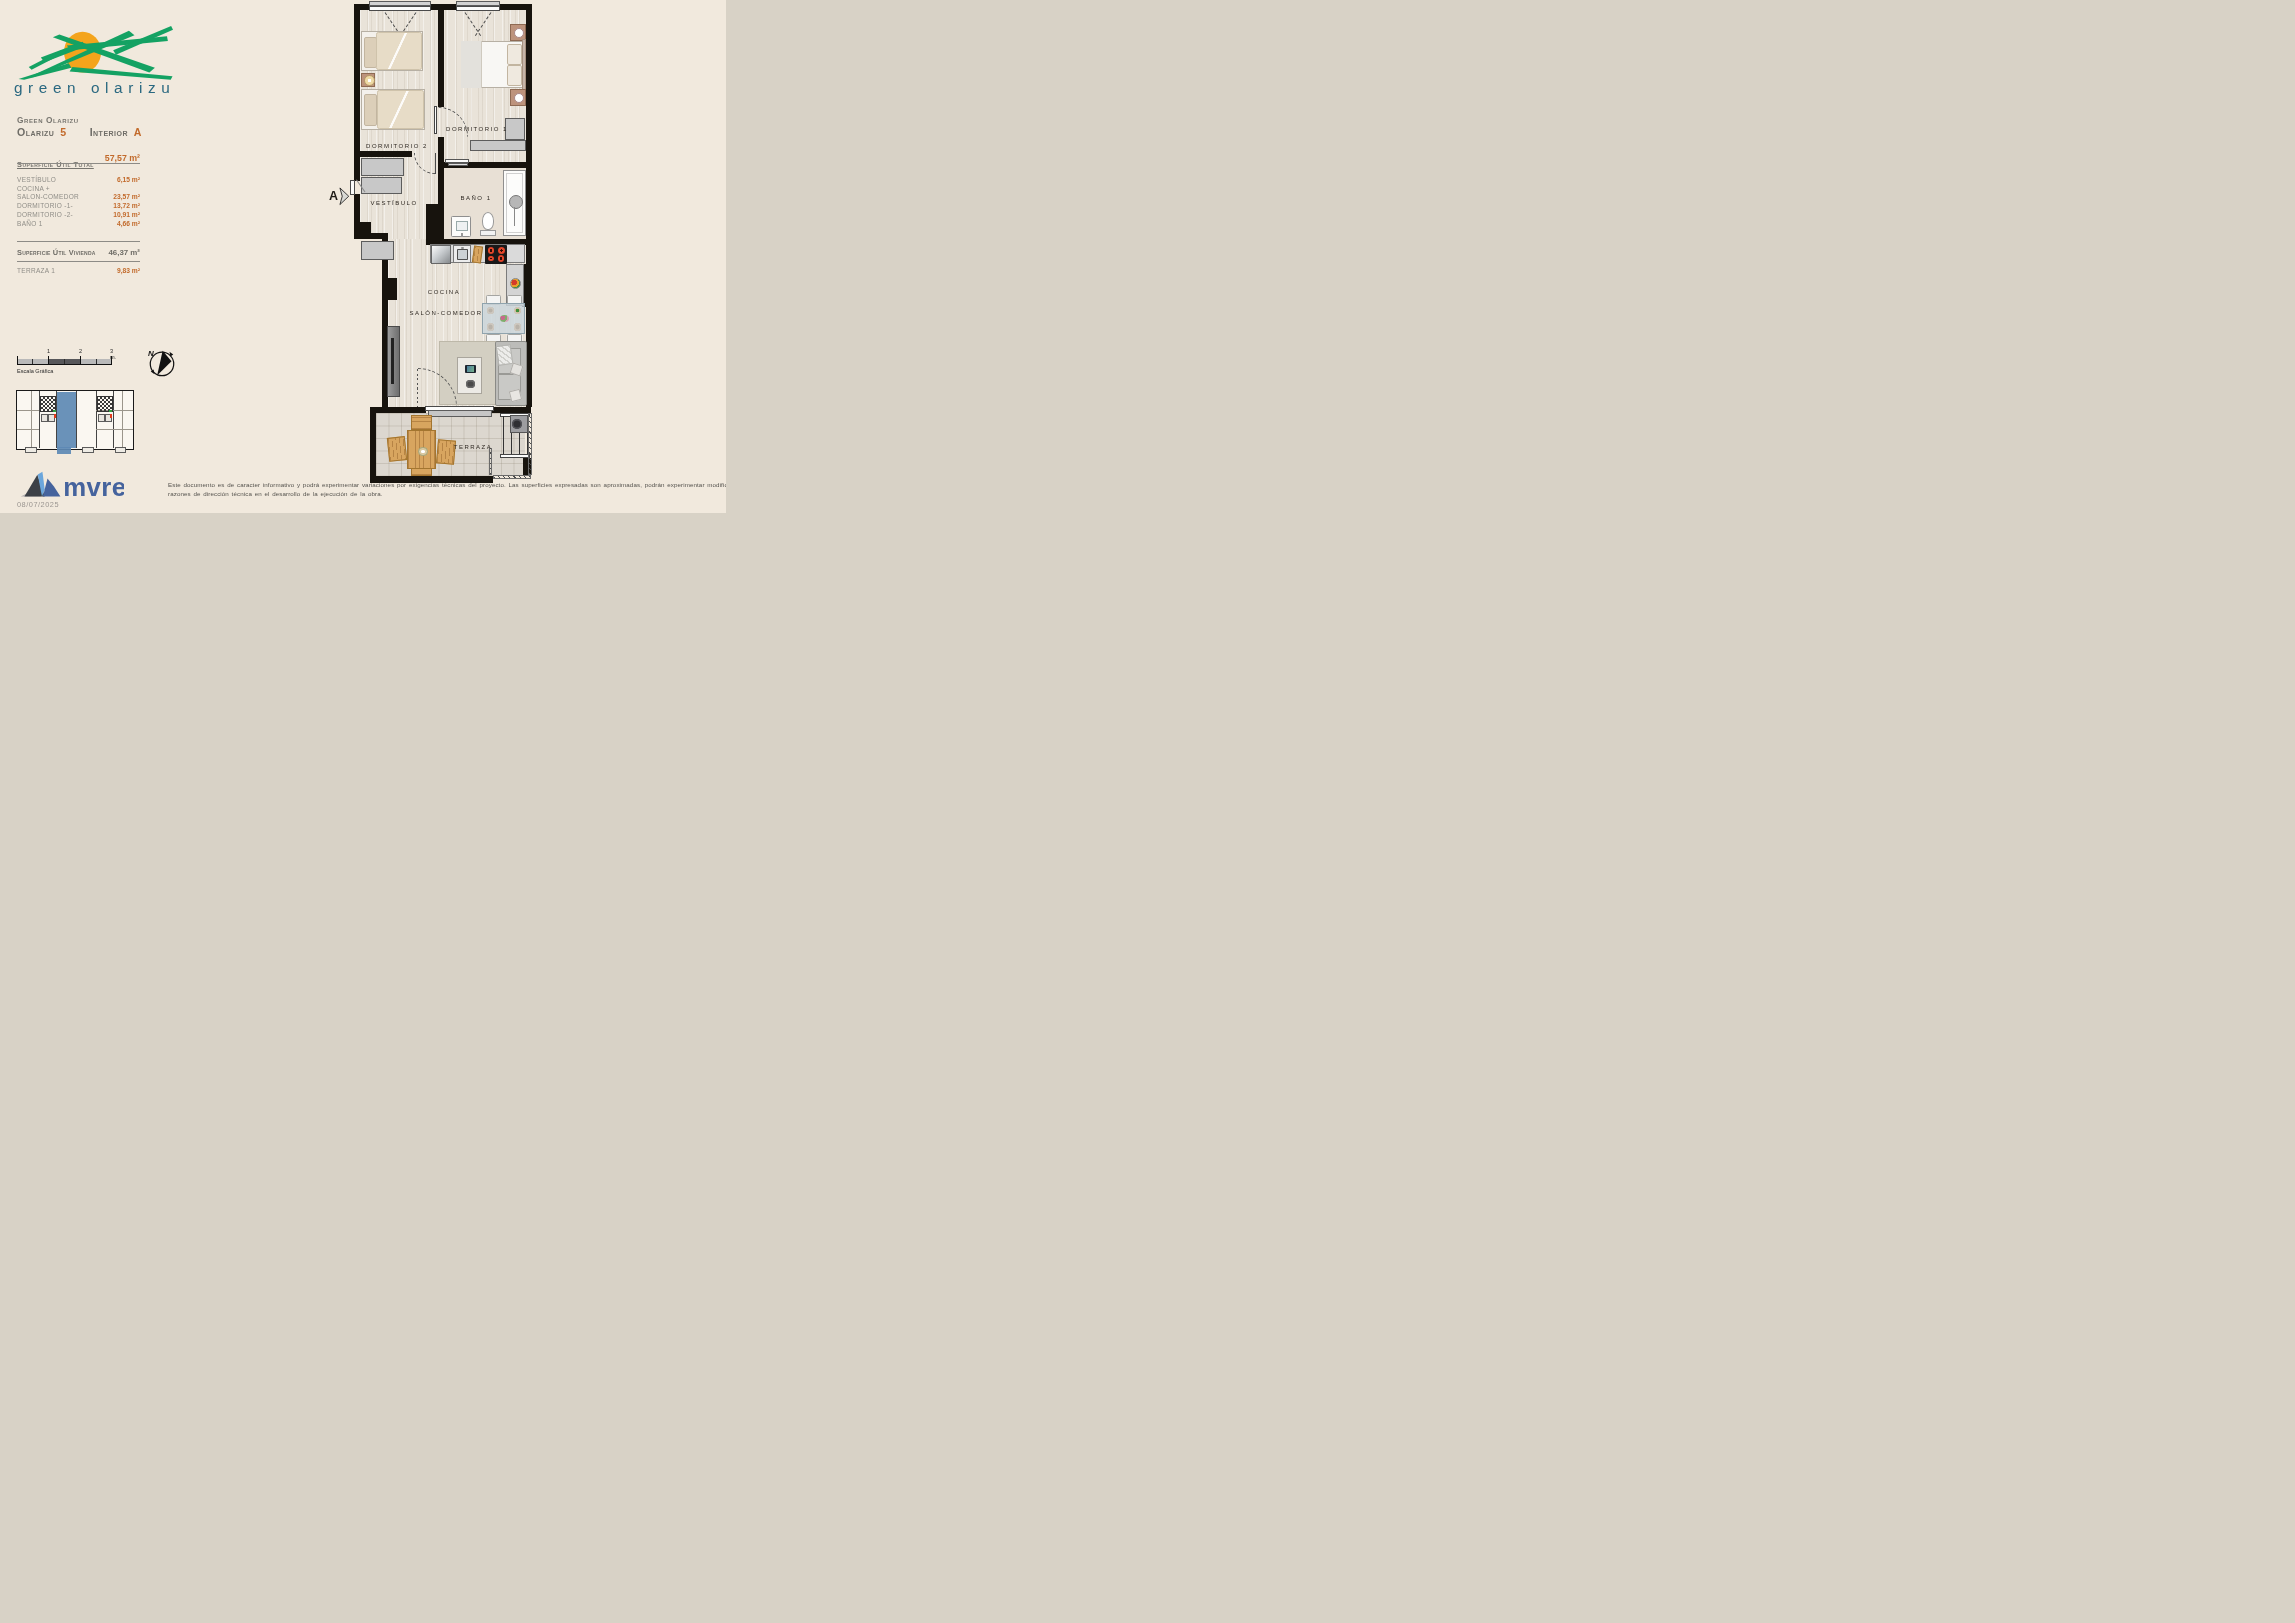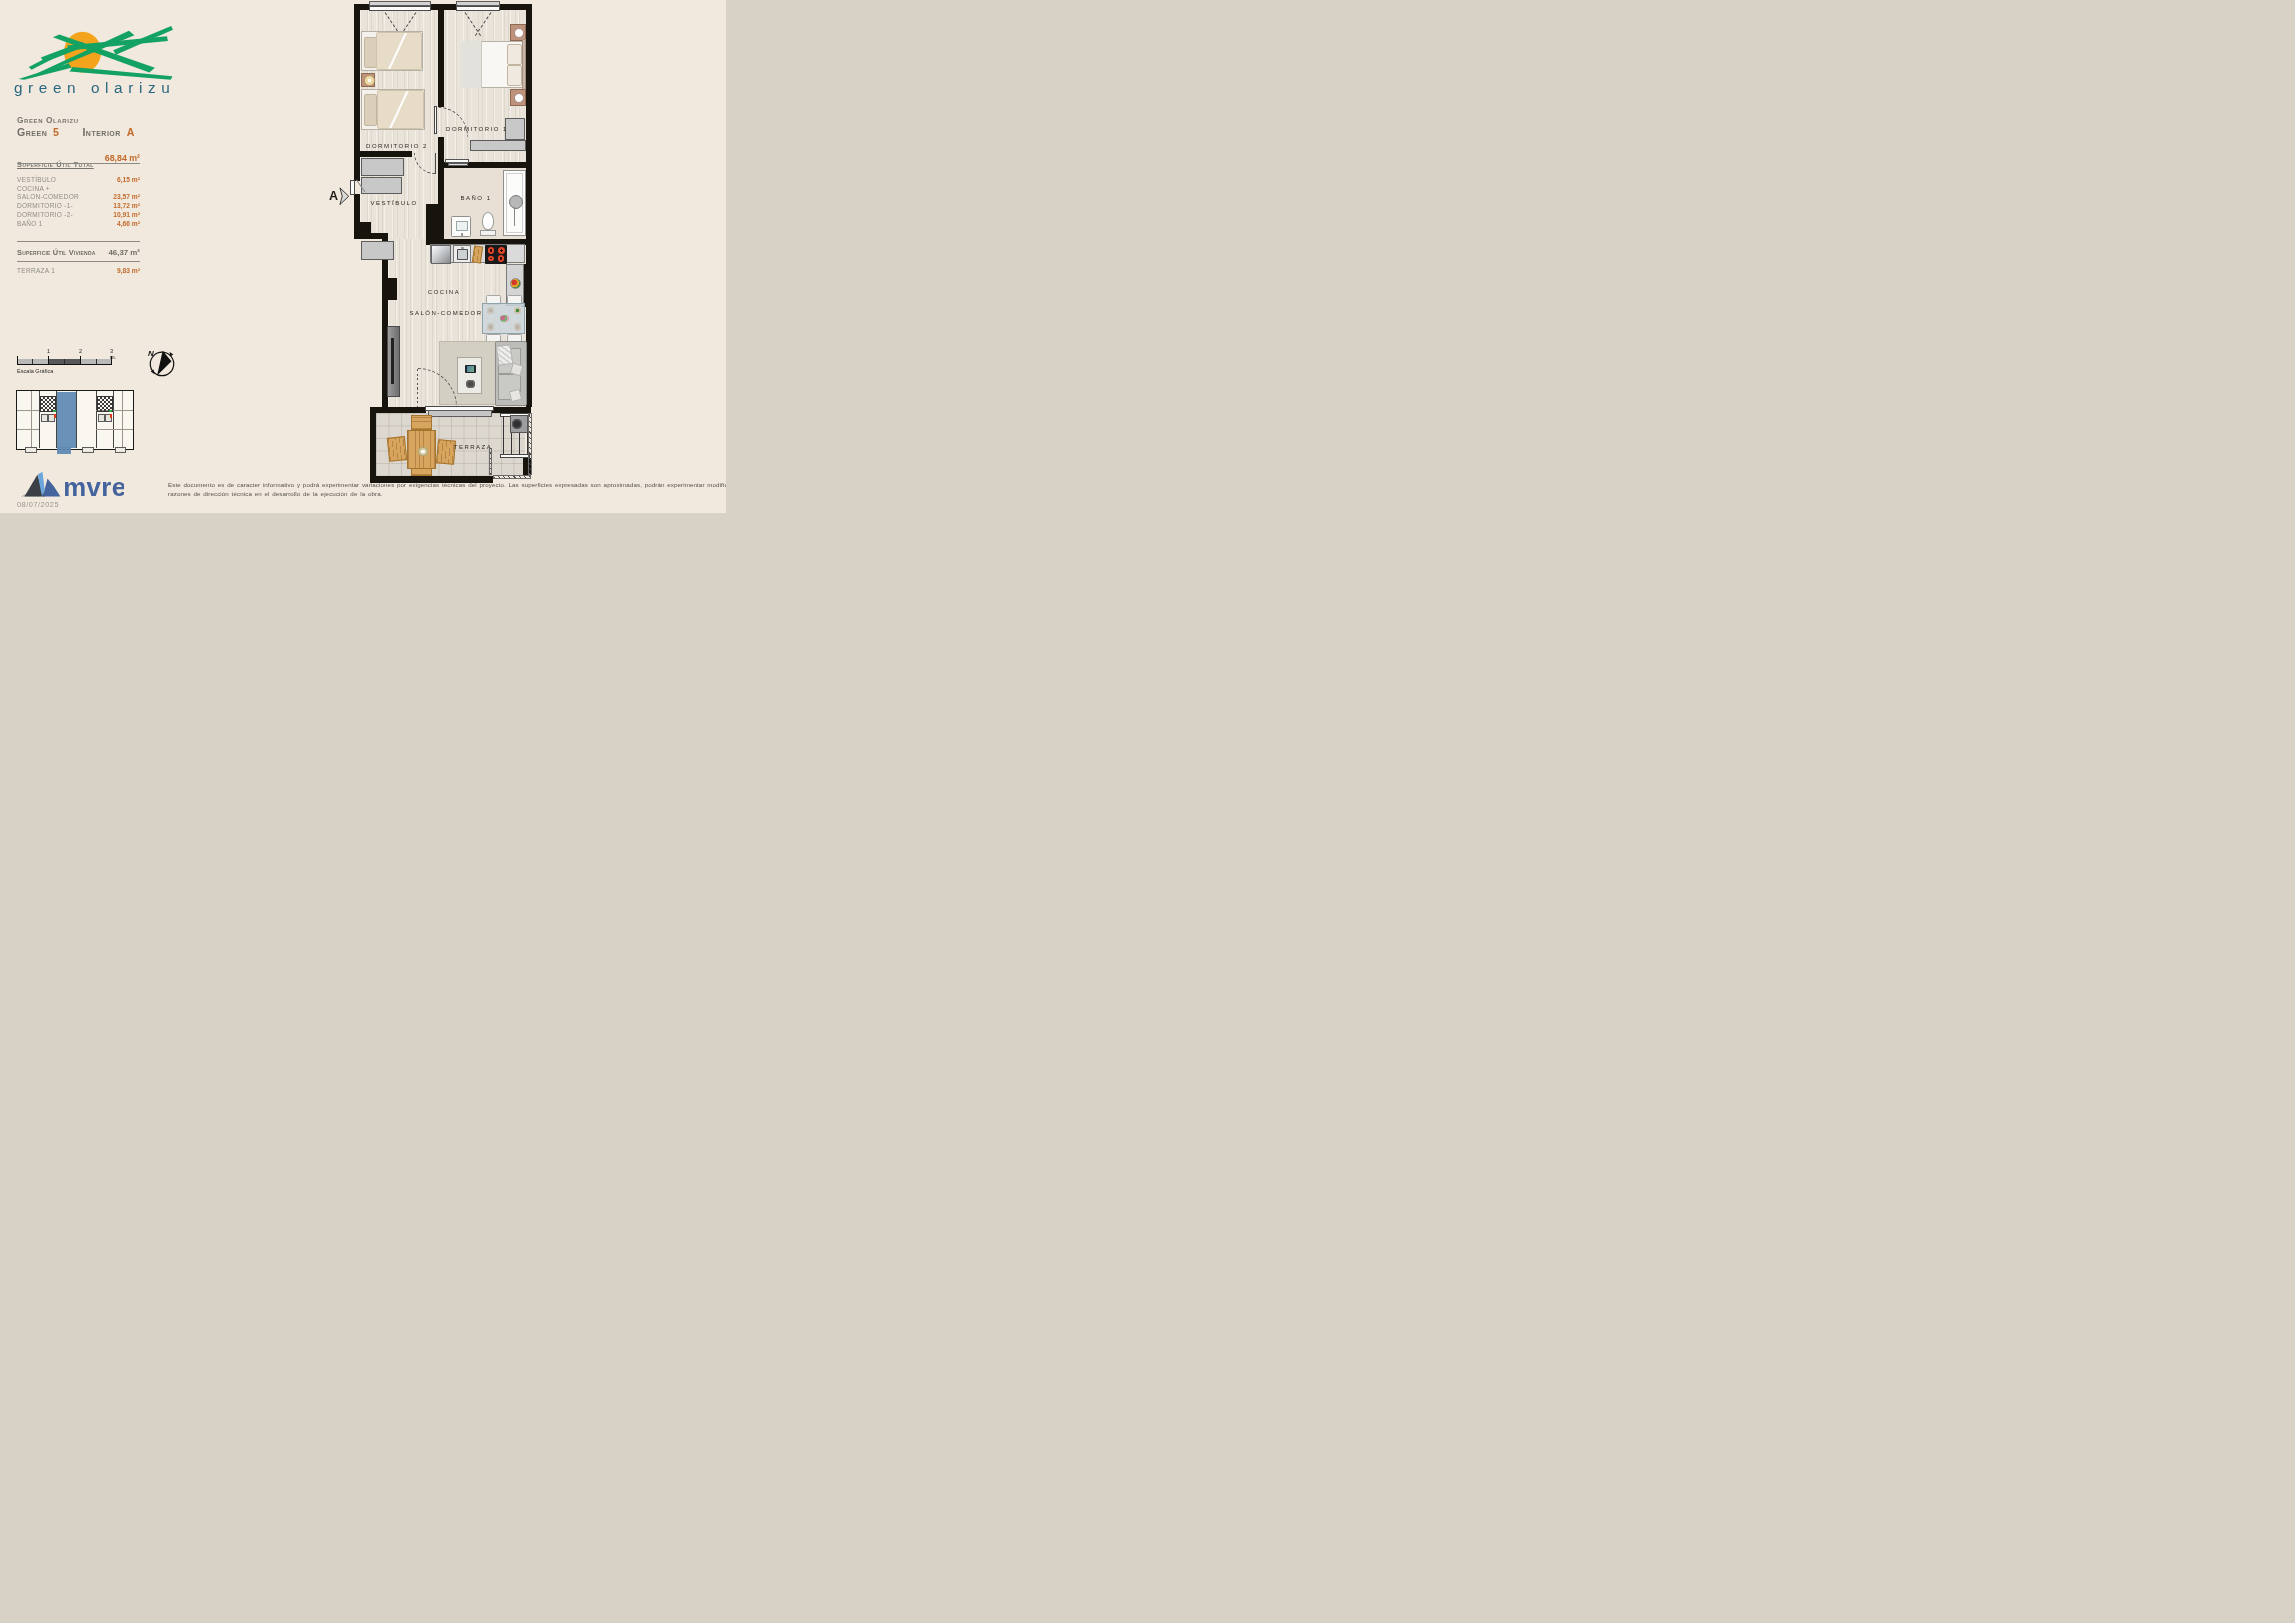--- a/index.html
+++ b/index.html
@@ -73,28 +73,28 @@
     <polygon points="222,64 345,10 341,2 216,54" fill="#14a263"></polygon>
     <polygon points="12,116 120,82 126,92 24,118" fill="#14a263"></polygon>
     <polygon points="60,70 150,36 156,46 68,80" fill="#14a263"></polygon>
     <polygon points="40,96 110,60 104,54 34,90" fill="#14a263"></polygon>
   </svg>
   <div class="abs" style="left:14px;top:79px;font-size:15.3px;letter-spacing:5.6px;color:#2a6880;">green olarizu</div>
 
   <div class="abs sc title1" style="left:17px;top:115px;">Green Olarizu</div>
 
   <div class="abs" style="left:17px;top:126px;white-space:nowrap;">
-    <span class="sc title2">Green</span>
+    <span class="sc title2">Olarizu</span>
     <span class="title2 orange" style="margin-left:3.7px;">5</span>
     <span class="sc title2" style="margin-left:21px;">Interior</span>
     <span class="title2 orange" style="margin-left:3.7px;">A</span>
   </div>
 
   <div class="abs sc subhead" style="left:17px;top:160px;text-decoration:underline;">Superficie Útil Total</div>
-  <div class="abs totval" style="left:17px;top:153px;width:123px;text-align:right;">68,84 m²</div>
+  <div class="abs totval" style="left:17px;top:153px;width:123px;text-align:right;">57,57 m²</div>
 
   <div class="abs divider" style="left:17px;top:163px;width:123px;"></div>
 
   <div class="srow" style="top:176px;">
     <span class="sl">VESTÍBULO</span>
     <span class="sv">6,15 m²</span>
     </div>
   <div class="srow" style="top:185px;">
     <span class="sl">COCINA +</span>
     <span class="sv"></span>

